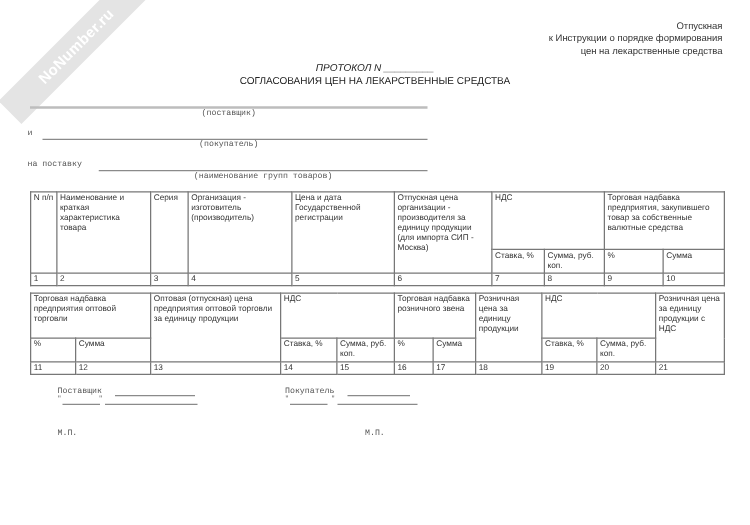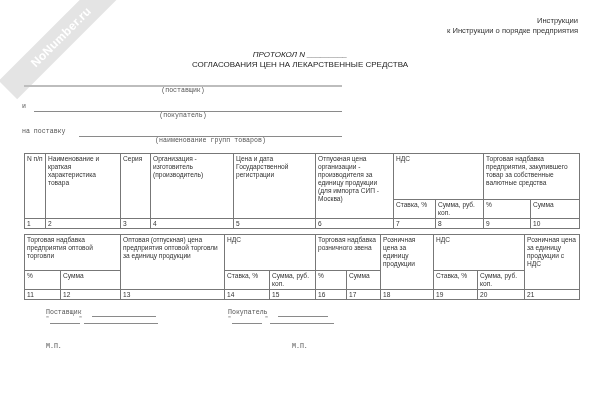--- a/index.html
+++ b/index.html
@@ -17,22 +17,23 @@
   table.grid { position:absolute; border-collapse:collapse; font-size:6.6px; line-height:8px; color:#333; table-layout:fixed; }
   table.grid td { border:1px solid #777; vertical-align:top; padding:1px 2px; overflow:hidden; }
   table.grid tr.nums td { height:8px; padding:0 2px; line-height:9px; }
 </style>
 </head>
 <body>
 
 <div class="abs watermark">NoNumber.ru</div>
 
 <div class="abs appendix">
-  <div>Инструкции</div>
-  <div>к Инструкции о порядке предприятия</div>
+  <div>Отпускная</div>
+  <div>к Инструкции о порядке формирования</div>
+  <div>цен на лекарственные средства</div>
 </div>
 
 <div class="abs title" style="top:50px;font-style:italic;">ПРОТОКОЛ N _________</div>
 <div class="abs title" style="top:60px;">СОГЛАСОВАНИЯ ЦЕН НА ЛЕКАРСТВЕННЫЕ СРЕДСТВА</div>
 
 <div class="abs line" style="left:24px; top:85px; width:318px; border-top-color:#bdbdbd; border-top-width:2px;"></div>
 <div class="abs mono caption" style="left:24px; top:87px; width:318px;">(поставщик)</div>
 
 <div class="abs mono" style="left:22px; top:103px;">и</div>
 <div class="abs line" style="left:34px; top:111px; width:308px;"></div>

